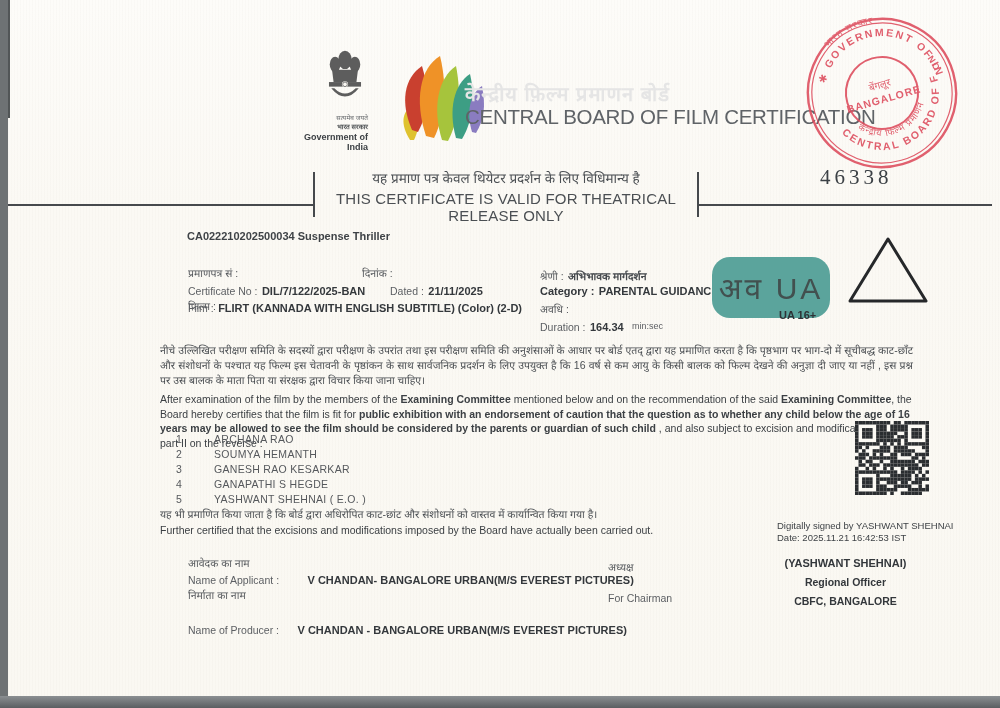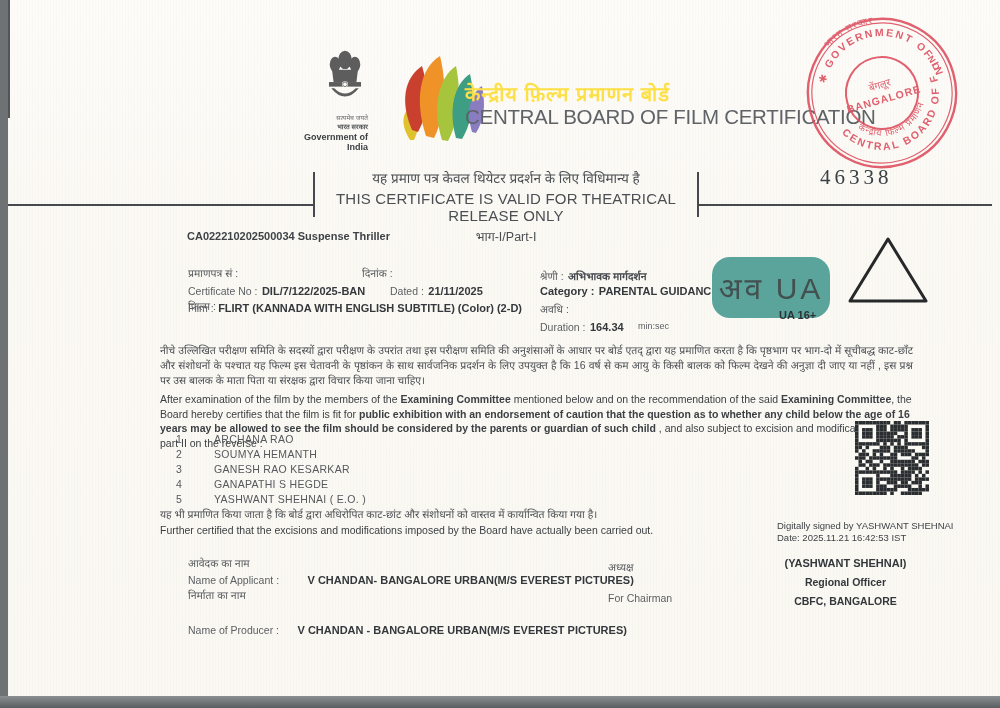--- a/index.html
+++ b/index.html
@@ -21,21 +21,21 @@
   .lblhi{color:#55585c;font-size:10.5px;}
   .val{color:#34383c;font-weight:bold;font-size:11px;}
   .scan-edge{position:absolute;left:8px;top:0;width:2px;height:118px;background:#34383b;opacity:.85;}
   .bottom-strip{position:absolute;left:0;top:696px;width:1000px;height:12px;
     background:linear-gradient(180deg,#8b8f92,#5a5e61);}
   
   .emblem-block{left:292px;top:50px;width:76px;text-align:right;color:#5a5d60;}
   .emblem-block .cap1{font-size:6.5px;margin-top:1px;color:#6b6e71;}
   .emblem-block .cap2{font-size:6.5px;font-weight:bold;color:#4d5053;}
   .emblem-block .cap3{font-size:9px;font-weight:bold;color:#3c4044;margin-top:1px;}
-  .board-title-hi{left:465px;top:80px;font-size:20px;font-weight:bold;color:#fde047;letter-spacing:1px;}
+  .board-title-hi{left:465px;top:80px;font-size:20px;font-weight:bold;color:#e5e5e5;letter-spacing:1px;}
   .board-title-en{left:465px;top:105px;font-size:20.5px;color:#5f6367;letter-spacing:-0.3px;}
   .serial{left:820px;top:165px;font-family:"Liberation Serif","DejaVu Serif",serif;
     font-size:21px;letter-spacing:4px;color:#3b4045;}
   
   .rule{position:absolute;top:204px;height:2px;background:#46494d;}
   .vbar{position:absolute;top:172px;width:2px;height:45px;background:#46494d;}
   .banner{left:318px;top:169px;width:376px;text-align:center;color:#4b4f53;}
   .banner .b-hi{font-size:13.5px;}
   .banner .b-en{font-size:15px;margin-top:3px;letter-spacing:.2px;}
   .banner .b-part{font-size:12.5px;margin-top:4px;}
@@ -117,21 +117,20 @@
 </svg>
 <div class="abs serial">46338</div>
 
 <div class="rule" style="left:8px;width:305px;"></div>
 <div class="rule" style="left:698px;width:294px;"></div>
 <div class="vbar" style="left:313px;"></div>
 <div class="vbar" style="left:697px;"></div>
 <div class="abs banner">
   <div class="b-hi hi">यह प्रमाण पत्र केवल थियेटर प्रदर्शन के लिए विधिमान्य है</div>
   <div class="b-en">THIS CERTIFICATE IS VALID FOR THEATRICAL RELEASE ONLY</div>
-  <div class="b-part hi">भाग-I/Part-I</div>
 </div>
 
 <div class="abs idline">CA022210202500034 Suspense Thriller</div>
 
 <div class="abs lblhi hi" style="left:188px;top:266px;">प्रमाणपत्र सं :</div>
 <div class="abs" style="left:188px;top:281px;">
   <span class="lbl">Certificate No :</span>
   <span class="val">DIL/7/122/2025-BAN</span>
 </div>
 
@@ -153,21 +152,21 @@
 <div class="abs lblhi hi" style="left:188px;top:299px;">फ़िल्म :</div>
 <div class="abs" style="left:188px;top:298px;">
   <span class="lbl">Film :</span>
   <span class="val">FLIRT  (KANNADA WITH ENGLISH SUBTITLE) (Color) (2-D)</span>
 </div>
 
 <div class="abs lblhi hi" style="left:540px;top:302px;">अवधि :</div>
 <div class="abs" style="left:540px;top:317px;">
   <span class="lbl">Duration :</span>
   <span class="val" style="">164.34</span>
-  <span style="font-size:9px;color:#5c5f63;position:relative;top:-2px;margin-left:10px;">min:sec</span>
+  <span style="font-size:9px;color:#5c5f63;position:relative;top:-2px;margin-left:4px;">min:sec</span>
 </div>
 
 <div class="abs badge">
   <span class="hi"><span>अव</span>&nbsp;<span>UA</span></span>
 </div>
 <div class="abs ua16">UA 16+</div>
 <svg class="abs" style="left:845px;top:235px;" width="86" height="70" viewBox="0 0 86 70">
   <polygon points="43,4 81,66 5,66" fill="none" stroke="#26282a" stroke-width="3" stroke-linejoin="round"></polygon>
 </svg>
 

